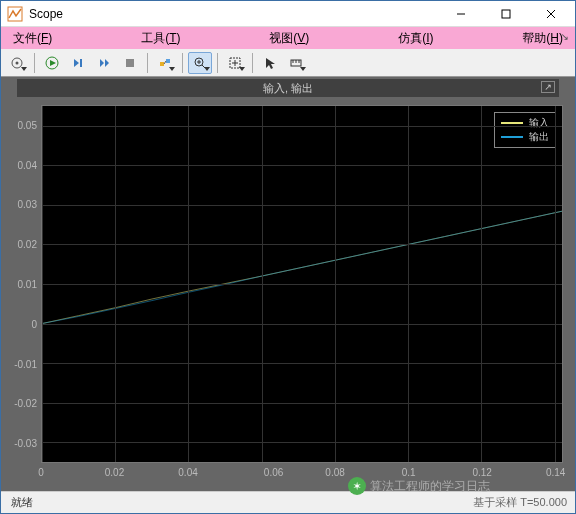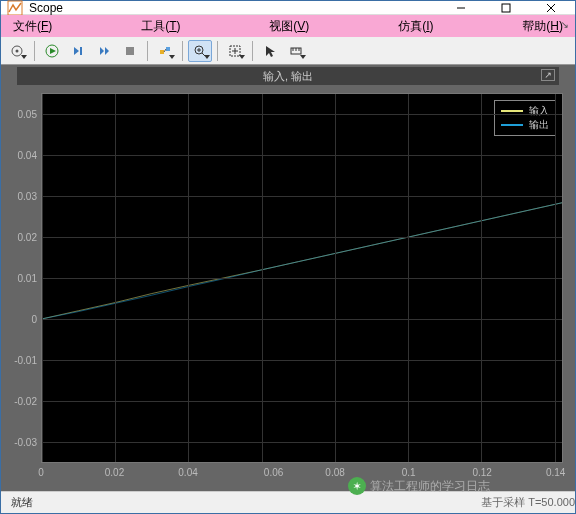--- a/index.html
+++ b/index.html
@@ -1,18 +1,18 @@
 <!DOCTYPE html>
 <html><head>
 <meta charset="utf-8">
 <style>
   * { box-sizing: border-box; margin: 0; padding: 0; }
   body { font-family: "Microsoft YaHei", Arial, sans-serif; font-size: 12px; background: #fff; }
   .window { width: 576px; height: 514px; border: 1px solid #3a6ea5; background: #f0f0f0; position: relative; display: flex; flex-direction: column; }
-  .titlebar { height: 14px; background: #fff; display: flex; align-items: center; padding: 0 2px 0 6px; border-bottom: 1px solid #ddd; }
+  .titlebar { height: 26px; background: #fff; display: flex; align-items: center; padding: 0 2px 0 6px; border-bottom: 1px solid #ddd; }
   .titlebar .icon { width: 16px; height: 16px; margin-right: 6px; }
   .titlebar .title { flex: 1; font-size: 12px; color: #000; }
   .winbtn { width: 45px; height: 29px; display: flex; align-items: center; justify-content: center; color: #000; }
   .menubar { height: 22px; display: flex; align-items: center; padding: 0 4px; background: #f9a8d4; position: relative; justify-content: space-between; }
   .menu-item { padding: 2px 8px; font-size: 12px; color: #000; }
   .menu-item u { text-decoration: underline; }
   .menubar .anchor { position: absolute; right: 6px; top: 4px; font-size: 10px; color: #555; }
   .toolbar { height: 28px; display: flex; align-items: center; padding: 2px 4px; gap: 2px; background: #f0f0f0; border-bottom: 1px solid #999; }
   .tbtn { width: 24px; height: 22px; display: flex; align-items: center; justify-content: center; border: 1px solid transparent; border-radius: 2px; position: relative; }
   .tbtn.sel { border: 1px solid #7aa7d8; background: #d0e2f5; }
@@ -27,21 +27,21 @@
   .grid-v, .grid-h { position: absolute; background: #333; }
   .grid-v { top: 0; bottom: 0; width: 1px; }
   .grid-h { left: 0; right: 0; height: 1px; }
   .ytick { position: absolute; right: 100%; margin-right: 4px; transform: translateY(-50%); color: #bbb; font-size: 10px; white-space: nowrap; }
   .xtick { position: absolute; top: 100%; margin-top: 4px; transform: translateX(-50%); color: #bbb; font-size: 10px; }
   .legend { position: absolute; top: 6px; right: 6px; border: 1px solid #888; background: rgba(0,0,0,0.75); padding: 3px 6px; }
   .legend-row { display: flex; align-items: center; gap: 6px; color: #ccc; font-size: 10px; line-height: 14px; }
   .legend-row .swatch { width: 22px; height: 2px; }
   svg.lines { position: absolute; inset: 0; width: 100%; height: 100%; }
   .statusbar { height: 22px; background: #f0f0f0; border-top: 1px solid #ccc; display: flex; align-items: center; padding: 0 10px; font-size: 11px; color: #333; position: relative; }
-  .statusbar .right { position: absolute; right: 0; color: #666; }
+  .statusbar .right { position: absolute; right: 8px; color: #666; }
   .watermark { position: absolute; right: 85px; bottom: 18px; color: rgba(180,180,180,0.9); font-size: 12px; display: flex; align-items: center; gap: 4px; z-index: 5; pointer-events: none; }
   .wm-circle { width: 18px; height: 18px; border-radius: 50%; background: #4caf50; color: #fff; display: flex; align-items: center; justify-content: center; font-size: 11px; }
 </style>
 </head>
 <body>
 
 <div class="window">
 
   <div class="titlebar">
     <svg class="icon" viewBox="0 0 16 16">

